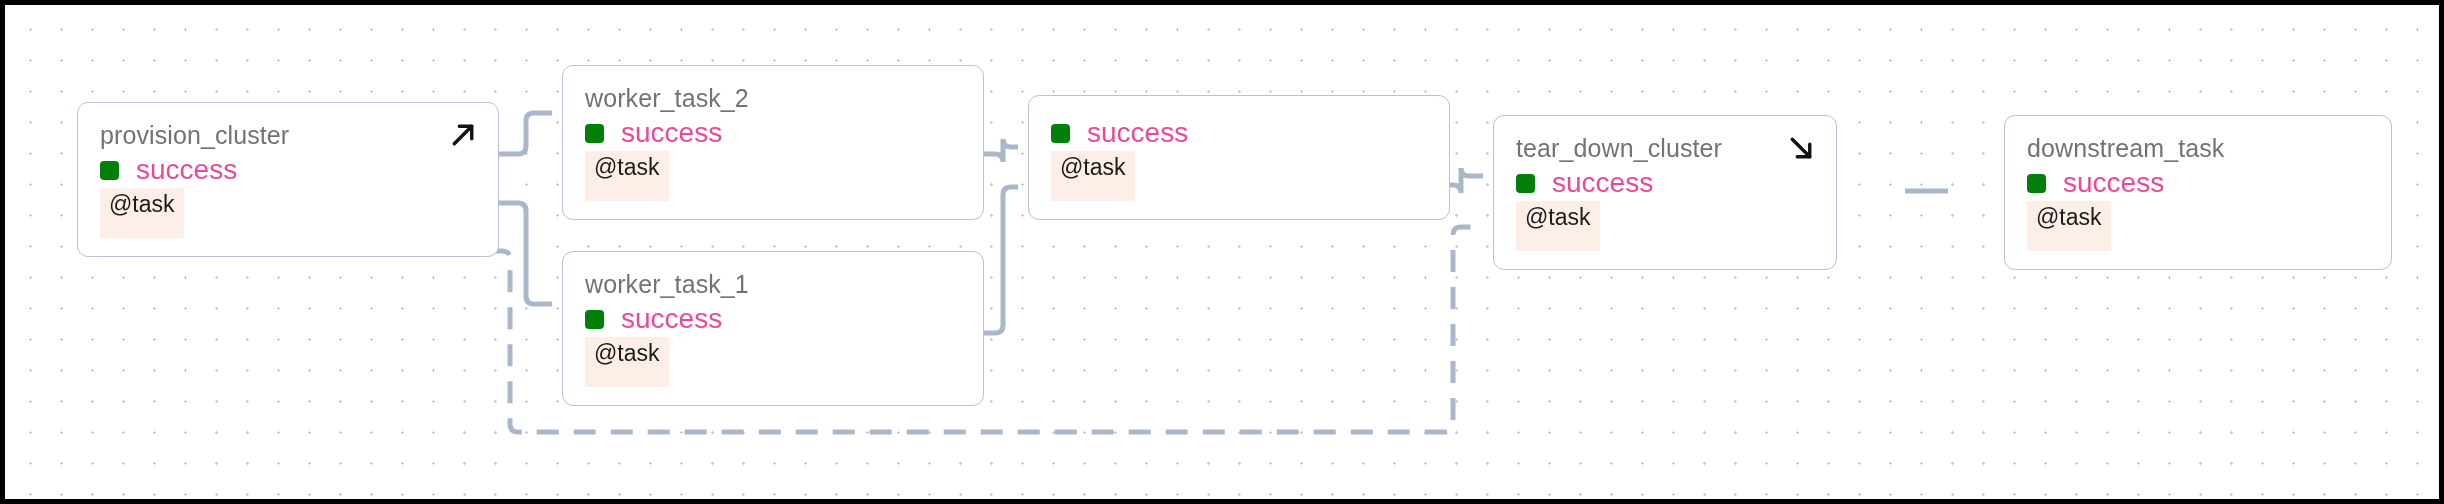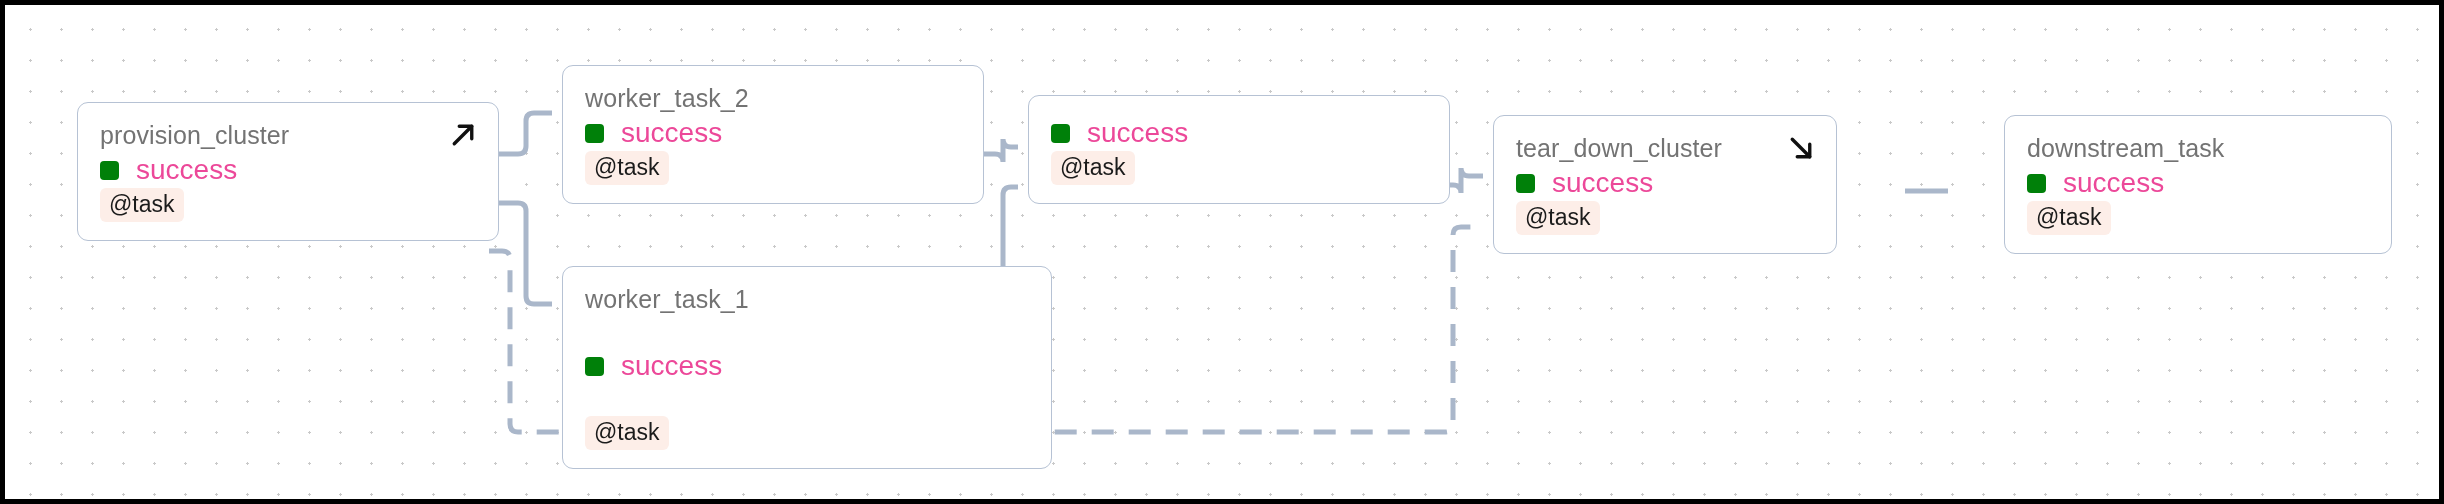--- a/index.html
+++ b/index.html
@@ -81,39 +81,39 @@
   .node-tag-row {
     display: flex;
     margin-top: 5px;
   }
 
   .node-tag {
     font-size: 23px;
     line-height: 27px;
     color: #1b1b1b;
     background: #fdeee8;
-    border-radius: 6px;
-    padding: 3px 9px 4px 9px;
+    border-radius: 1px;
+    padding: 3px 9px 20px 9px;
     white-space: nowrap;
   }
 
   
   .corner-arrow {
     position: absolute;
     top: 17px;
     right: 20px;
     width: 30px;
     height: 30px;
   }
   .corner-arrow svg { display: block; width: 30px; height: 30px; }
 
   
   #node-provision_cluster   { left: 72px;   top: 97px;  width: 422px; }
   #node-worker_task_2       { left: 557px;  top: 60px;  width: 422px; }
-  #node-worker_task_1       { left: 557px;  top: 261px; width: 490px; gap: 32px; }
+  #node-worker_task_1       { left: 557px;  top: 246px; width: 422px; }
   #node-worker_task_3       { left: 1023px; top: 90px;  width: 422px; }
   #node-tear_down_cluster   { left: 1488px; top: 110px; width: 344px; }
   #node-downstream_task     { left: 1999px; top: 110px; width: 388px; }
 </style>
 </head>
 <body>
 
 <div id="graph-canvas">
 
   <svg id="edge-layer" viewBox="0 0 2434 494" preserveAspectRatio="none">

